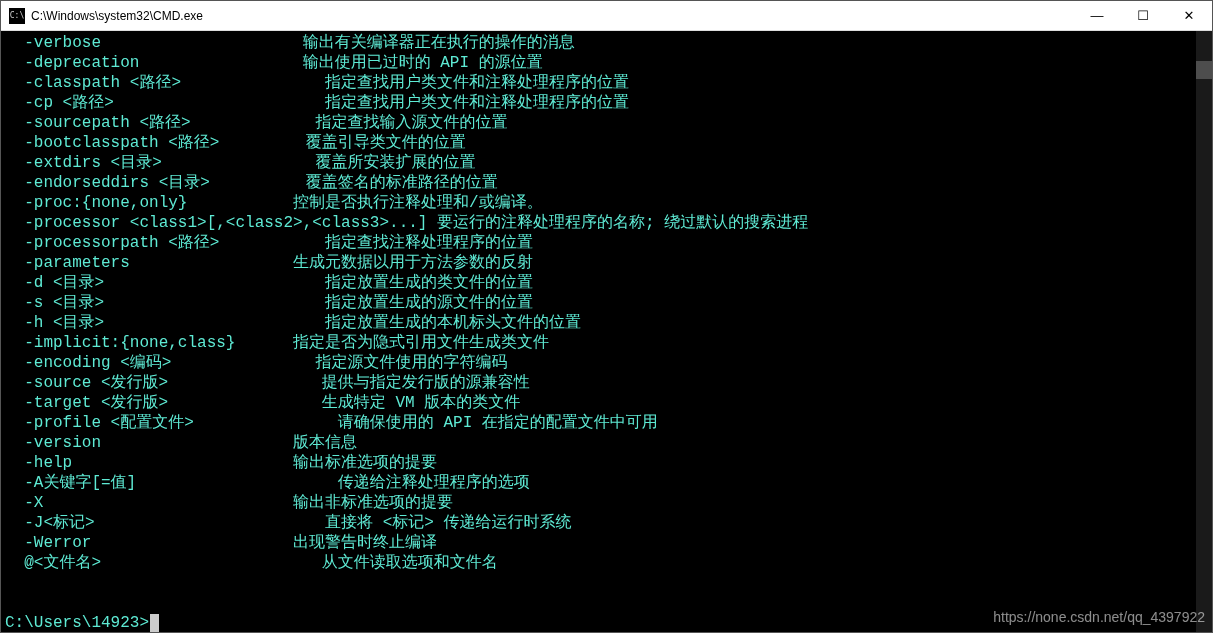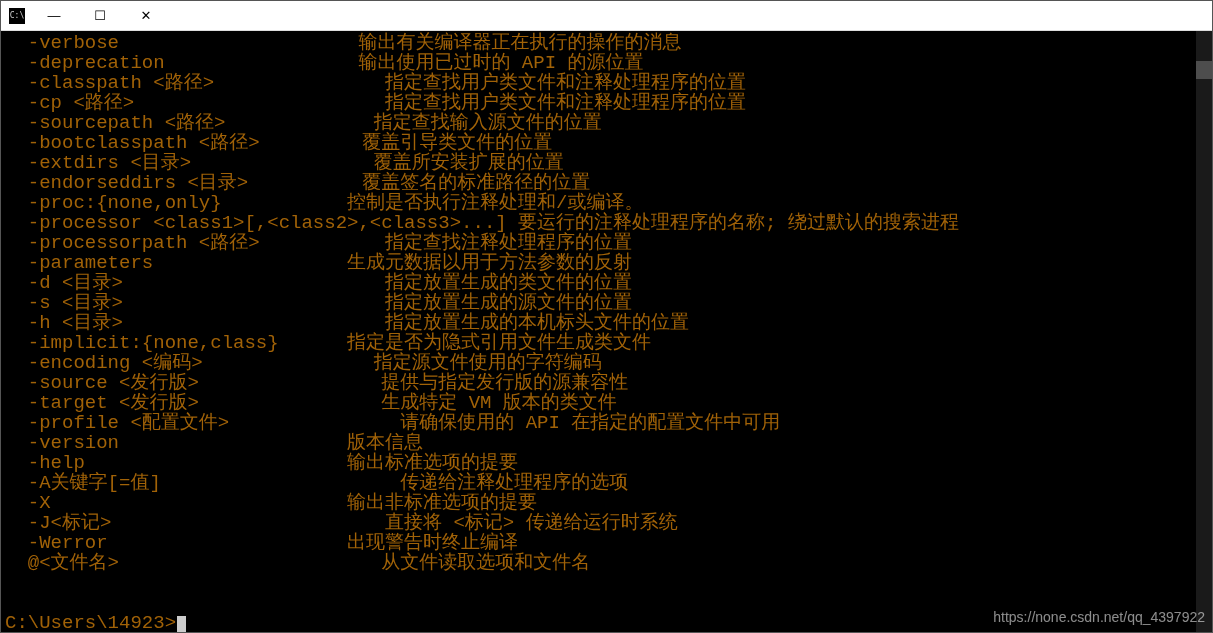--- a/index.html
+++ b/index.html
@@ -64,23 +64,23 @@
     }
     .terminal-area {
       flex: 1;
       display: flex;
       background: #000;
       overflow: hidden;
     }
     .terminal {
       flex: 1;
       background: #000;
-      color: #a16207;
+      color: #5eead4;
       font-family: Consolas, "Courier New", monospace;
-      font-size: 19px;
+      font-size: 16px;
       line-height: 20px;
       padding: 2px 12px 0 4px;
       white-space: pre;
       overflow: hidden;
     }
     .terminal-line {
       display: block;
       min-height: 20px;
     }
     .scrollbar {
@@ -112,20 +112,21 @@
       animation: blink 1s step-start infinite;
     }
     @keyframes blink { 50% { opacity: 0; } }
   </style>
 </head>
 <body>
 
 <div class="window">
   <div class="titlebar">
     <div class="titlebar-icon">C:\</div>
+    <div class="titlebar-title">C:\Windows\system32\CMD.exe</div>
     <div class="titlebar-controls">
       <div class="titlebar-btn">—</div>
       <div class="titlebar-btn">☐</div>
       <div class="titlebar-btn close">✕</div>
     </div>
   </div>
   <div class="terminal-area">
     <div class="terminal" id="terminal"><span class="terminal-line">  -verbose                     输出有关编译器正在执行的操作的消息</span><span class="terminal-line">  -deprecation                 输出使用已过时的 API 的源位置</span><span class="terminal-line">  -classpath &lt;路径&gt;               指定查找用户类文件和注释处理程序的位置</span><span class="terminal-line">  -cp &lt;路径&gt;                      指定查找用户类文件和注释处理程序的位置</span><span class="terminal-line">  -sourcepath &lt;路径&gt;             指定查找输入源文件的位置</span><span class="terminal-line">  -bootclasspath &lt;路径&gt;         覆盖引导类文件的位置</span><span class="terminal-line">  -extdirs &lt;目录&gt;                覆盖所安装扩展的位置</span><span class="terminal-line">  -endorseddirs &lt;目录&gt;          覆盖签名的标准路径的位置</span><span class="terminal-line">  -proc:{none,only}           控制是否执行注释处理和/或编译。</span><span class="terminal-line">  -processor &lt;class1&gt;[,&lt;class2&gt;,&lt;class3&gt;...] 要运行的注释处理程序的名称; 绕过默认的搜索进程</span><span class="terminal-line">  -processorpath &lt;路径&gt;           指定查找注释处理程序的位置</span><span class="terminal-line">  -parameters                 生成元数据以用于方法参数的反射</span><span class="terminal-line">  -d &lt;目录&gt;                       指定放置生成的类文件的位置</span><span class="terminal-line">  -s &lt;目录&gt;                       指定放置生成的源文件的位置</span><span class="terminal-line">  -h &lt;目录&gt;                       指定放置生成的本机标头文件的位置</span><span class="terminal-line">  -implicit:{none,class}      指定是否为隐式引用文件生成类文件</span><span class="terminal-line">  -encoding &lt;编码&gt;               指定源文件使用的字符编码</span><span class="terminal-line">  -source &lt;发行版&gt;                提供与指定发行版的源兼容性</span><span class="terminal-line">  -target &lt;发行版&gt;                生成特定 VM 版本的类文件</span><span class="terminal-line">  -profile &lt;配置文件&gt;               请确保使用的 API 在指定的配置文件中可用</span><span class="terminal-line">  -version                    版本信息</span><span class="terminal-line">  -help                       输出标准选项的提要</span><span class="terminal-line">  -A关键字[=值]                     传递给注释处理程序的选项</span><span class="terminal-line">  -X                          输出非标准选项的提要</span><span class="terminal-line">  -J&lt;标记&gt;                        直接将 &lt;标记&gt; 传递给运行时系统</span><span class="terminal-line">  -Werror                     出现警告时终止编译</span><span class="terminal-line">  @&lt;文件名&gt;                       从文件读取选项和文件名</span><span class="terminal-line"> </span><span class="terminal-line"> </span><span class="terminal-line">C:\Users\14923&gt;<span class="cursor"></span></span></div>
     <div class="scrollbar">
       <div class="scroll-thumb" id="scroll-thumb" style="top: 30px; height: 18px;"></div>

